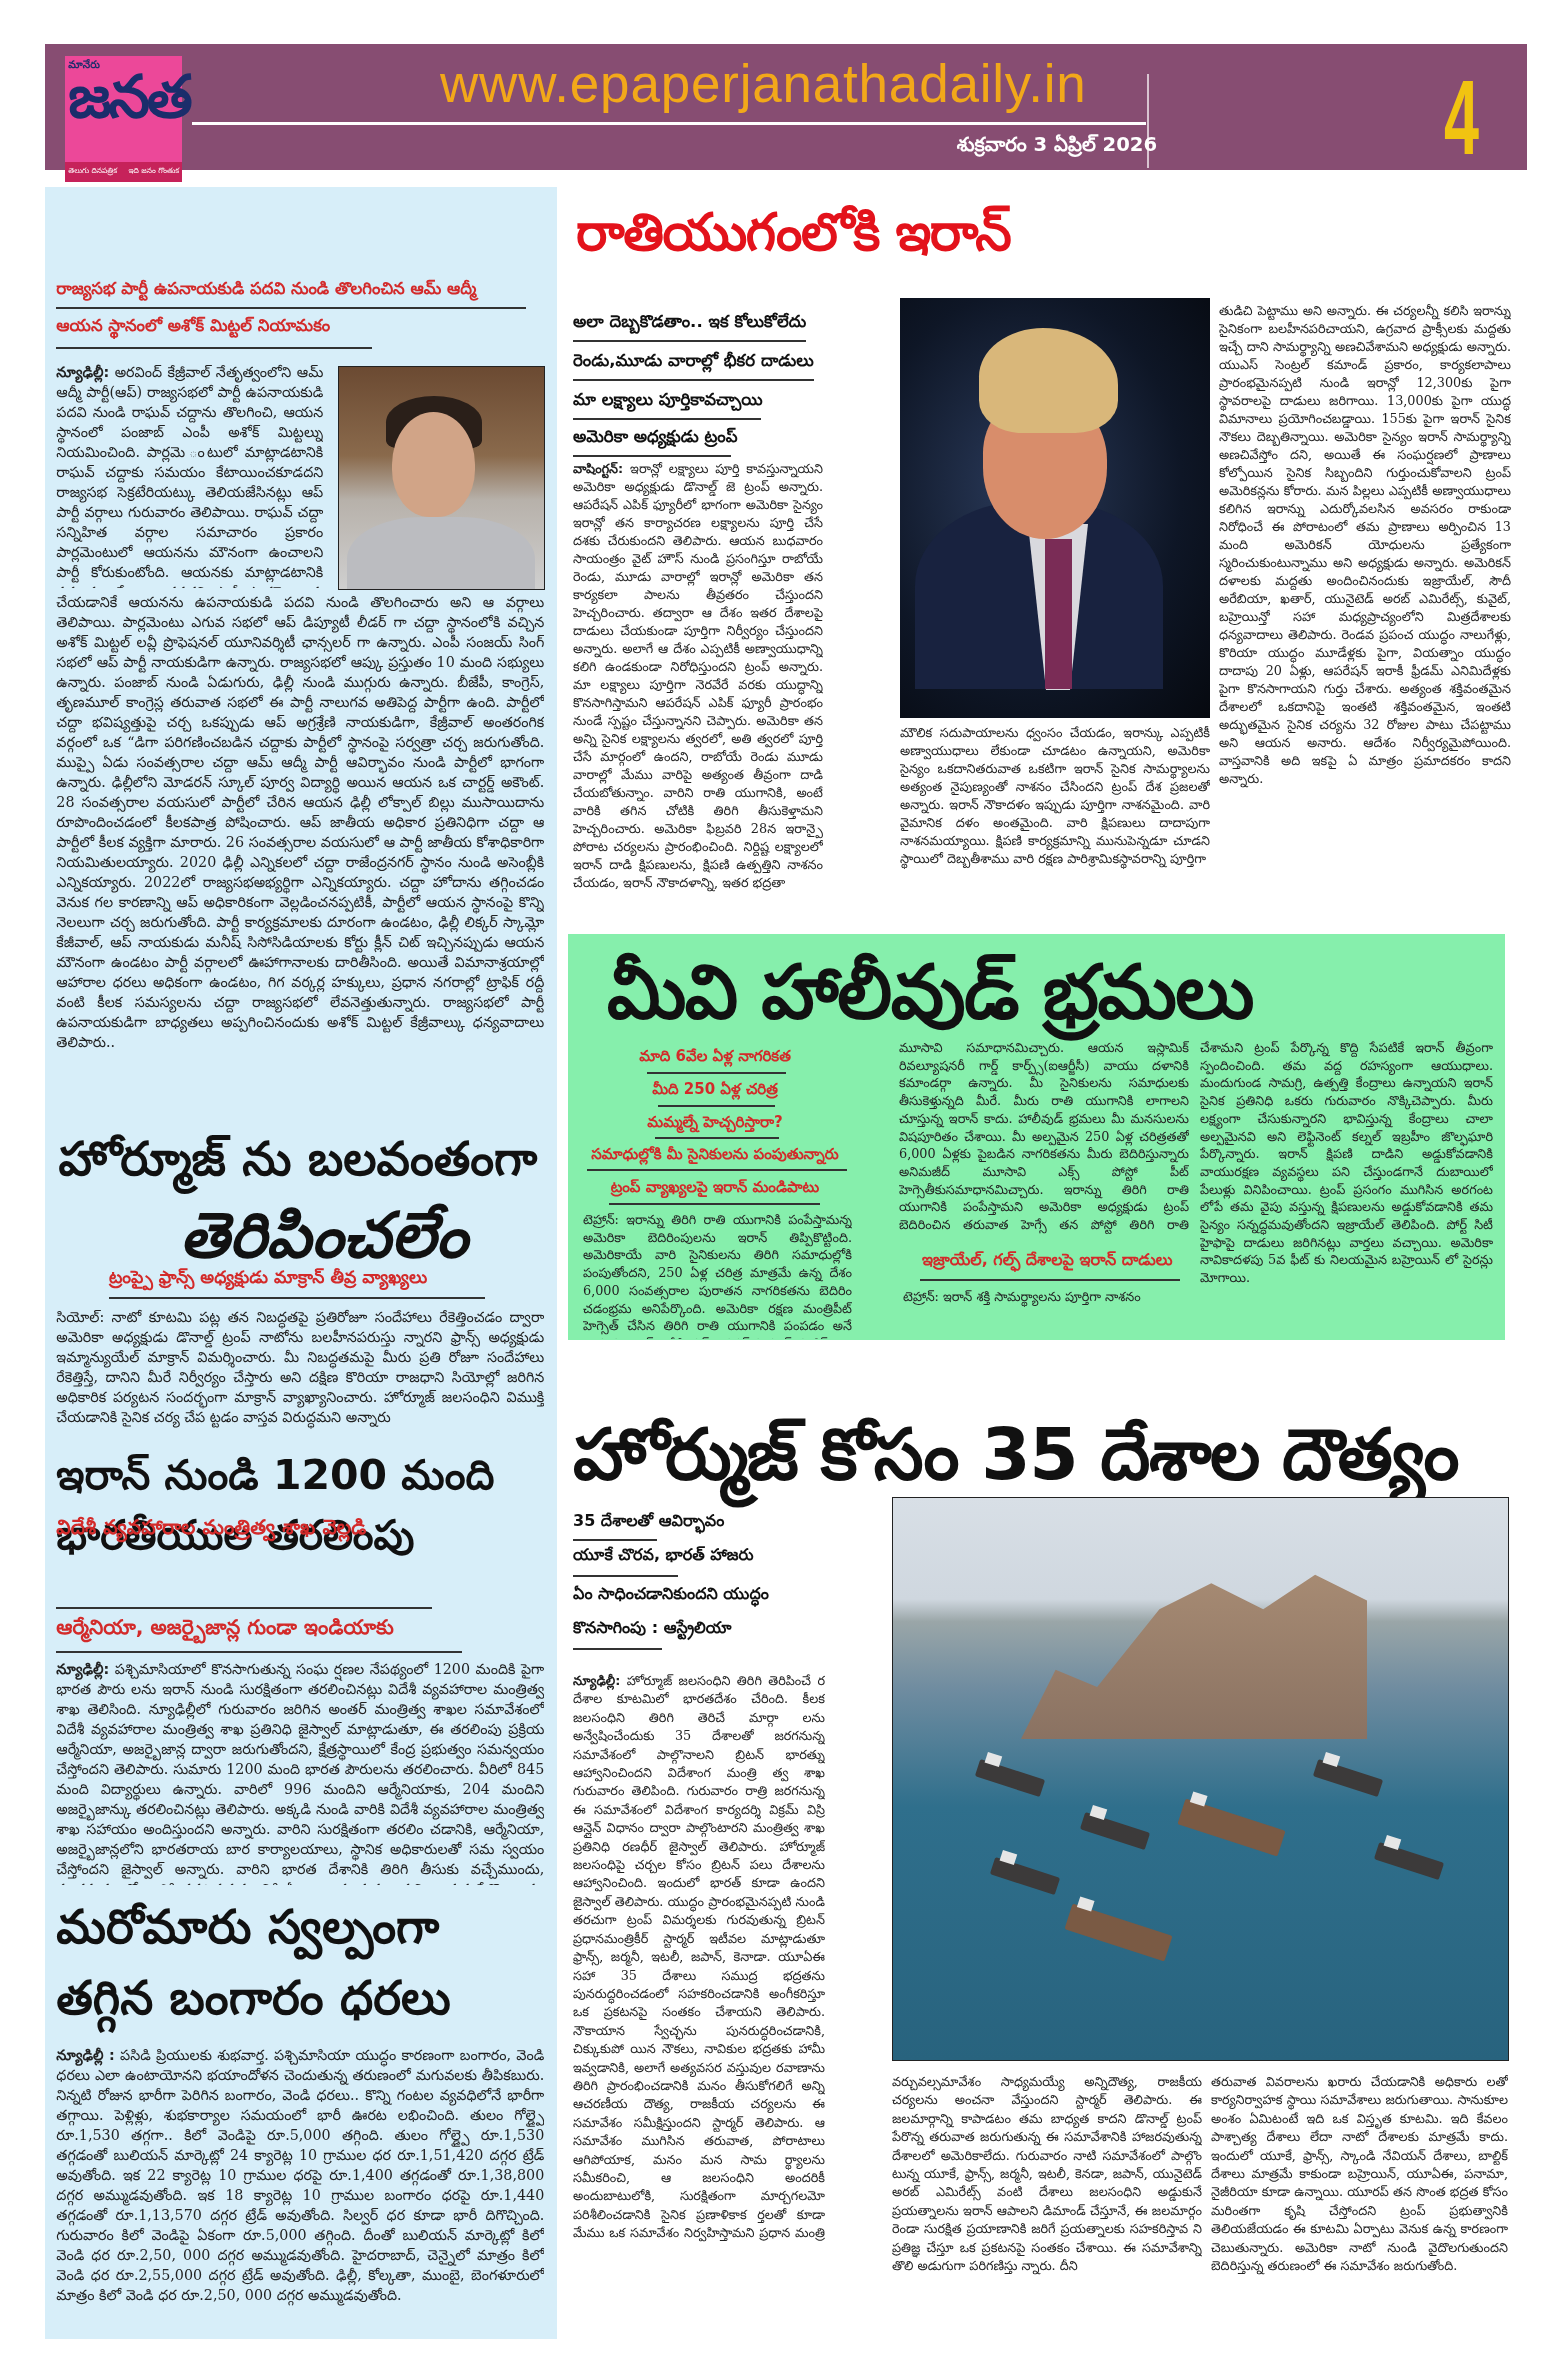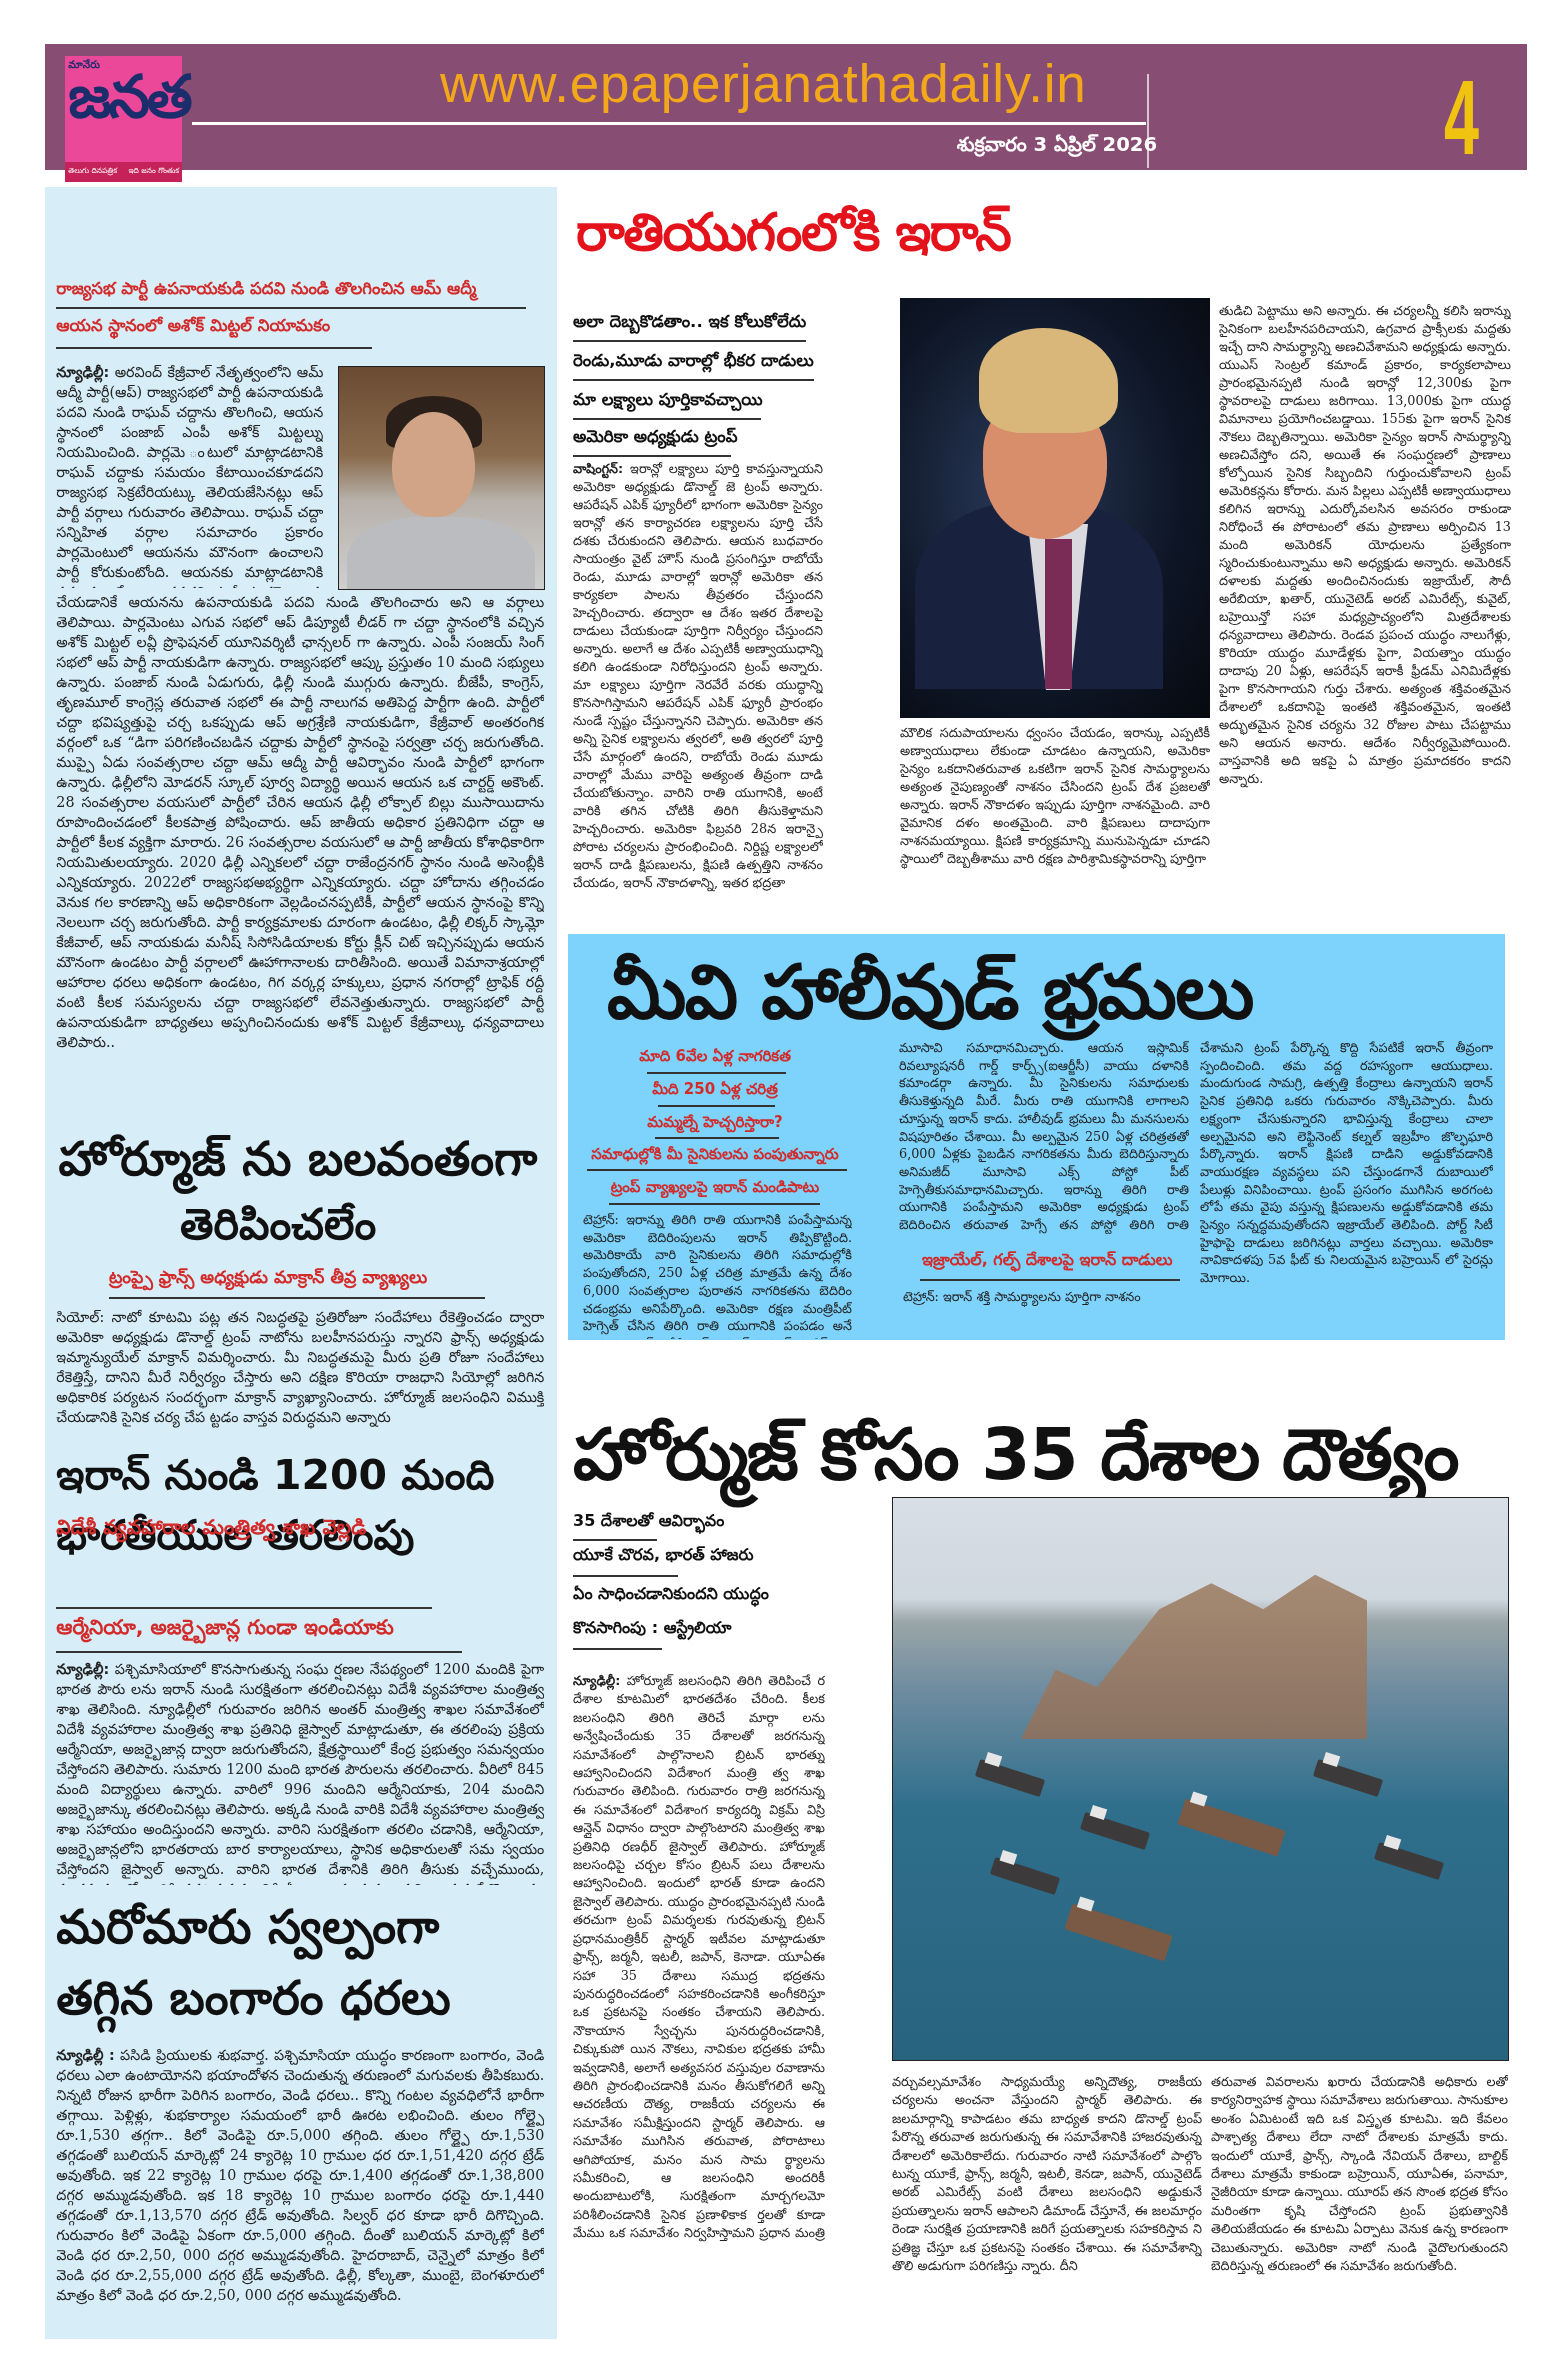--- a/index.html
+++ b/index.html
@@ -41,21 +41,21 @@
 
   .photo-ships{background:linear-gradient(180deg,#d8dfe6 0%,#cfd7df 18%,#9aa6a8 22%,#6f8ca0 34%,#2f6f8c 55%,#28637e 100%);border:1.5px solid #222;}
   .photo-ships .mtn{position:absolute;left:128px;top:68px;width:346px;height:173px;background:linear-gradient(180deg,#a88c74,#8a7262);clip-path:polygon(0 100%,10% 60%,22% 70%,40% 25%,55% 10%,70% 25%,85% 5%,100% 20%,100% 100%);}
   .ship{position:absolute;width:68px;height:18px;background:#3c3a3a;border-radius:2.3px;transform:rotate(18deg);}
   .ship:after{content:"";position:absolute;left:4.5px;top:-9px;width:15px;height:10.5px;background:#e6e6e6;}
   .ship.big{width:105px;height:27px;background:#7a5a44;}
 
   .main-head{position:absolute;font-family:"DejaVu Sans",sans-serif;font-weight:bold;white-space:nowrap;}
   .deck{position:absolute;font-family:"DejaVu Sans",sans-serif;font-weight:bold;font-size:16.6px;color:#111;white-space:nowrap;}
   .deck-rule{position:absolute;height:1.5px;background:#333;}
-  .hollywood-box{position:absolute;left:568px;top:934px;width:937px;height:406px;background:#7dd3fc;}
+  .hollywood-box{position:absolute;left:568px;top:934px;width:937px;height:406px;background:#86efac;}
   .red-deck{position:absolute;font-family:"DejaVu Sans",sans-serif;font-weight:bold;font-size:15px;color:#d32a2a;white-space:nowrap;transform:translateX(-50%);}
 </style>
 </head>
 <body>
 
 <div class="masthead">
   <div class="logo">
     <span class="small">మానేరు</span>
     <span class="big">జనత</span>
     <div class="band">
@@ -81,21 +81,21 @@
     <span>అరవింద్ కేజ్రీవాల్ నేతృత్వంలోని ఆమ్ ఆద్మీ పార్టీ(ఆప్) రాజ్యసభలో పార్టీ ఉపనాయకుడి పదవి నుండి రాఘవ్ చద్దాను తొలగించి, ఆయన స్థానంలో పంజాబ్ ఎంపీ అశోక్ మిట్టల్ను నియమించింది. పార్లమె ంటులో మాట్లాడటానికి రాఘవ్ చద్దాకు సమయం కేటాయించకూడదని రాజ్యసభ సెక్రటేరియట్కు తెలియజేసినట్లు ఆప్ పార్టీ వర్గాలు గురువారం తెలిపాయి. రాఘవ్ చద్దా సన్నిహిత వర్గాల సమాచారం ప్రకారం పార్లమెంటులో ఆయనను మౌనంగా ఉంచాలని పార్టీ కోరుకుంటోంది. ఆయనకు మాట్లాడటానికి సమయం కేటాయించవద్దని పార్టీ పార్లమెంటుకు తెలియజేసింది. ఆయన స్వయంగా మాట్లాడటానికి సమయం కేటాయించు కోకుండా ఉండేలా</span>
   </div>
   <div class="photo photo-raghav" style="left:293px;top:179px;width:207px;height:224px;">
     <div class="hair"></div>
     <div class="face"></div>
     <div class="vest"></div>
   </div>
   <div class="body-txt" style="left:11.3px;top:405px;width:488px;height:459px;">చేయడానికే ఆయనను ఉపనాయకుడి పదవి నుండి తొలగించారు అని ఆ వర్గాలు తెలిపాయి. పార్లమెంటు ఎగువ సభలో ఆప్ డిప్యూటీ లీడర్ గా చద్దా స్థానంలోకి వచ్చిన అశోక్ మిట్టల్ లవ్లీ ప్రొఫెషనల్ యూనివర్శిటీ ఛాన్సలర్ గా ఉన్నారు. ఎంపీ సంజయ్ సింగ్ సభలో ఆప్ పార్టీ నాయకుడిగా ఉన్నారు. రాజ్యసభలో ఆప్కు ప్రస్తుతం 10 మంది సభ్యులు ఉన్నారు. పంజాబ్ నుండి ఏడుగురు, ఢిల్లీ నుండి ముగ్గురు ఉన్నారు. బీజేపీ, కాంగ్రెస్, తృణమూల్ కాంగ్రెస్ల తరువాత సభలో ఈ పార్టీ నాలుగవ అతిపెద్ద పార్టీగా ఉంది. పార్టీలో చద్దా భవిష్యత్తుపై చర్చ ఒకప్పుడు ఆప్ అగ్రశ్రేణి నాయకుడిగా, కేజ్రీవాల్ అంతరంగిక వర్గంలో ఒక “డిగా పరిగణించబడిన చద్దాకు పార్టీలో స్థానంపై సర్వత్రా చర్చ జరుగుతోంది. ముప్పై ఏడు సంవత్సరాల చద్దా ఆమ్ ఆద్మీ పార్టీ ఆవిర్భావం నుండి పార్టీలో భాగంగా ఉన్నారు. ఢిల్లీలోని మోడరన్ స్కూల్ పూర్వ విద్యార్థి అయిన ఆయన ఒక చార్టర్డ్ అకౌంట్. 28 సంవత్సరాల వయసులో పార్టీలో చేరిన ఆయన ఢిల్లీ లోక్పాల్ బిల్లు ముసాయిదాను రూపొందించడంలో కీలకపాత్ర పోషించారు. ఆప్ జాతీయ అధికార ప్రతినిధిగా చద్దా ఆ పార్టీలో కీలక వ్యక్తిగా మారారు. 26 సంవత్సరాల వయసులో ఆ పార్టీ జాతీయ కోశాధికారిగా నియమితులయ్యారు. 2020 ఢిల్లీ ఎన్నికలలో చద్దా రాజేంద్రనగర్ స్థానం నుండి అసెంబ్లీకి ఎన్నికయ్యారు. 2022లో రాజ్యసభఅభ్యర్థిగా ఎన్నికయ్యారు. చద్దా హోదాను తగ్గించడం వెనుక గల కారణాన్ని ఆప్ అధికారికంగా వెల్లడించనప్పటికీ, పార్టీలో ఆయన స్థానంపై కొన్ని నెలలుగా చర్చ జరుగుతోంది. పార్టీ కార్యక్రమాలకు దూరంగా ఉండటం, ఢిల్లీ లిక్కర్ స్కామ్లో కేజీవాల్, ఆప్ నాయకుడు మనీష్ సిసోసిడియాలకు కోర్టు క్లీన్ చిట్ ఇచ్చినప్పుడు ఆయన మౌనంగా ఉండటం పార్టీ వర్గాలలో ఊహాగానాలకు దారితీసింది. అయితే విమానాశ్రయాల్లో ఆహారాల ధరలు అధికంగా ఉండటం, గిగ వర్కర్ల హక్కులు, ప్రధాన నగరాల్లో ట్రాఫిక్ రద్దీ వంటి కీలక సమస్యలను చద్దా రాజ్యసభలో లేవనెత్తుతున్నారు. రాజ్యసభలో పార్టీ ఉపనాయకుడిగా బాధ్యతలు అప్పగించినందుకు అశోక్ మిట్టల్ కేజ్రీవాల్కు ధన్యవాదాలు తెలిపారు..</div>
 
   <div class="head-l" style="left:13.5px;top:944px;font-size:47px;">హోర్మూజ్ ను బలవంతంగా</div>
-  <div class="head-l" style="left:135px;top:1012px;font-size:43px;">తెరిపించలేం</div>
+  <div class="head-l" style="left:135px;top:1012px;font-size:63px;font-style:italic;">తెరిపించలేం</div>
   <div class="sub-red" style="left:64px;top:1080px;font-size:17.3px;">ట్రంప్పై ఫ్రాన్స్ అధ్యక్షుడు మాక్రాన్ తీవ్ర వ్యాఖ్యలు</div>
   <div class="rule" style="left:64px;top:1110px;width:376px;"></div>
   <div class="body-txt" style="left:11.3px;top:1120px;width:488px;height:143px;">సియోల్: నాటో కూటమి పట్ల తన నిబద్ధతపై ప్రతిరోజూ సందేహాలు రేకెత్తించడం ద్వారా అమెరికా అధ్యక్షుడు డొనాల్డ్ ట్రంప్ నాటోను బలహీనపరుస్తు న్నారని ఫ్రాన్స్ అధ్యక్షుడు ఇమ్మాన్యుయేల్ మాక్రాన్ విమర్శించారు. మీ నిబద్ధతమపై మీరు ప్రతి రోజూ సందేహాలు రేకెత్తిస్తే, దానిని మీరే నిర్వీర్యం చేస్తారు అని దక్షిణ కొరియా రాజధాని సియోల్లో జరిగిన అధికారిక పర్యటన సందర్భంగా మాక్రాన్ వ్యాఖ్యానించారు. హోర్మూజ్ జలసంధిని విముక్తి చేయడానికి సైనిక చర్య చేప ట్టడం వాస్తవ విరుద్ధమని అన్నారు</div>
 
   <div class="head-l" style="left:11.3px;top:1264px;font-size:41px;">ఇరాన్ నుండి 1200 మంది</div>
   <div class="head-l" style="left:11.3px;top:1324px;font-size:41px;">భారతీయుల తరలింపు</div>
   <div class="sub-red" style="left:11.3px;top:1328px;font-size:20.3px;">విదేశీ వ్యవహారాల మంత్రిత్వ శాఖ వెల్లడి</div>
   <div class="rule" style="left:11.3px;top:1420px;width:376px;"></div>
   <div class="sub-red" style="left:11.3px;top:1428px;font-size:20.3px;">ఆర్మేనియా, అజర్బైజాన్ల గుండా ఇండియాకు</div>
   <div class="rule" style="left:11.3px;top:1464px;width:406px;"></div>

